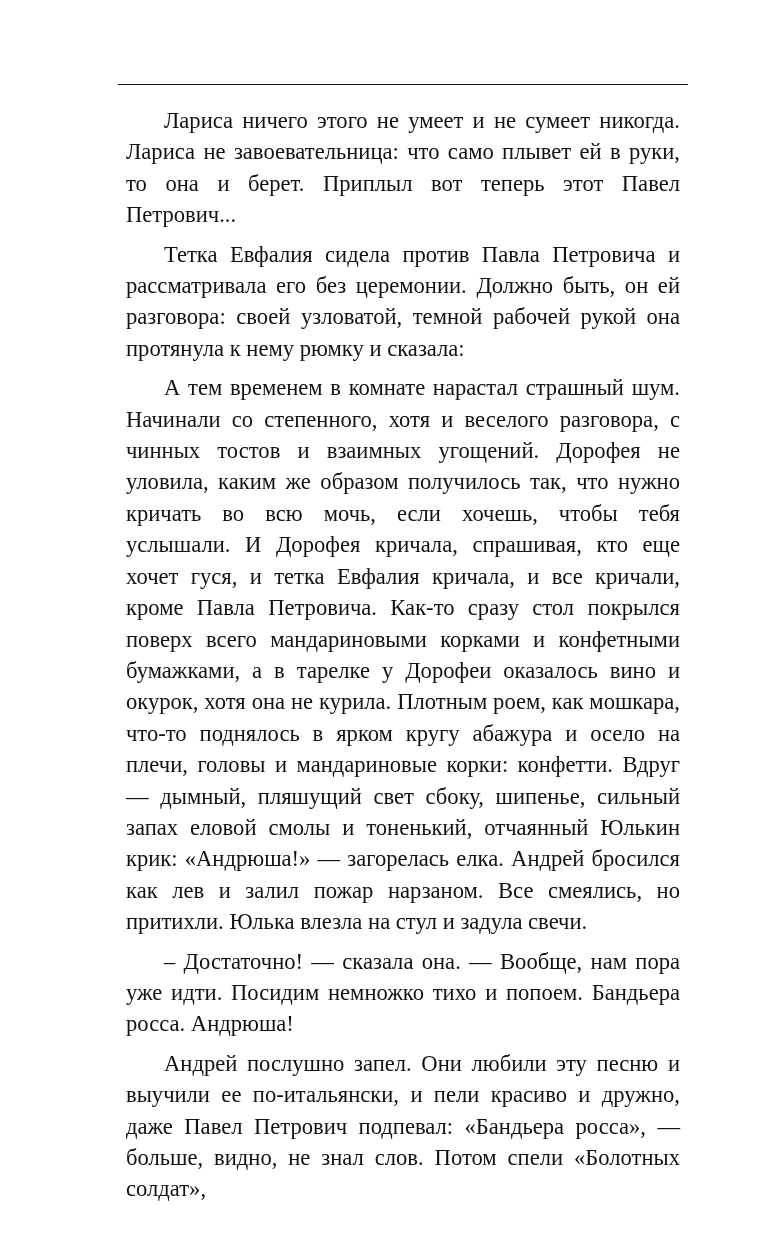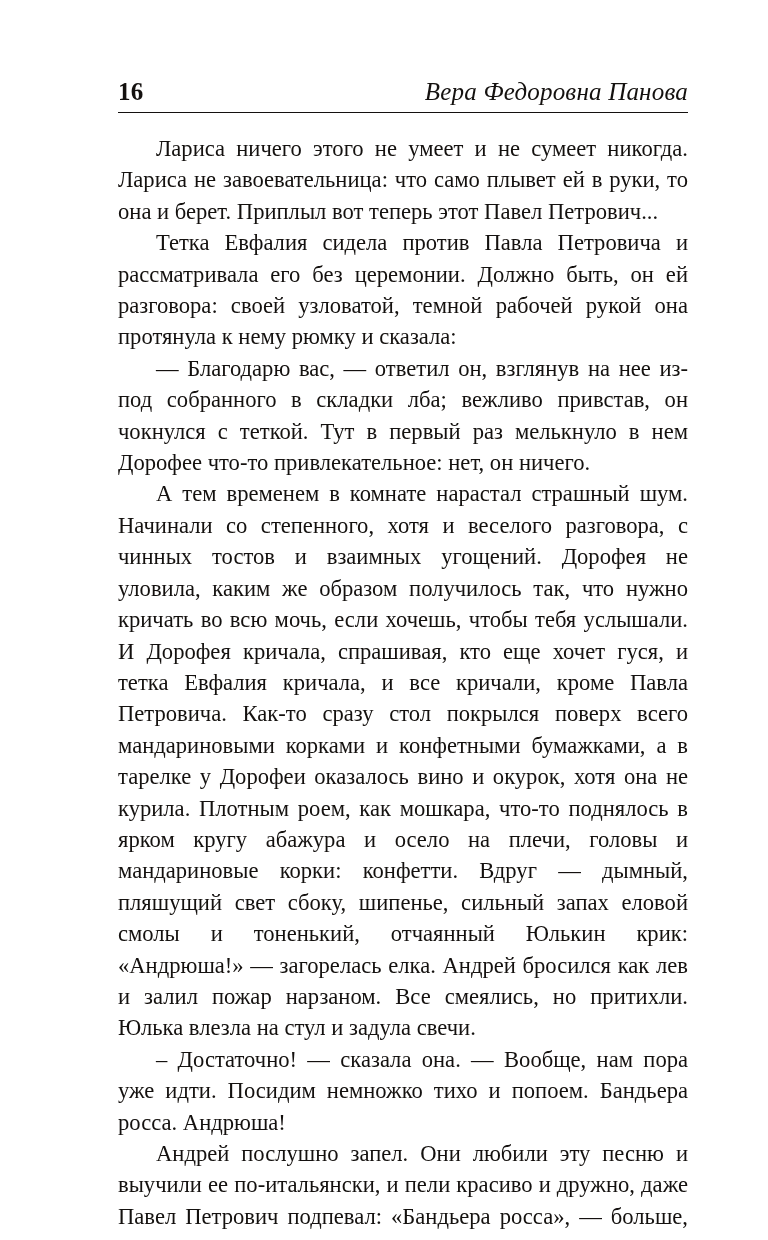--- a/index.html
+++ b/index.html
@@ -57,39 +57,34 @@
   }
   .body-text {
     margin-top: 20px;
     font-size: 22.6px;
     line-height: 31.4px;
     text-align: justify;
     text-justify: inter-word;
     hyphens: manual;
   }
   .body-text p {
-    margin: 0;
+    margin: 8px;
     text-indent: 38px;
   }
 </style>
 </head>
 <body>
 
 <div class="page">
   <div class="page-inner">
 
-    <div class="runhead">
-      <span class="folio">16</span>
-      <span class="booktitle">Вера Федоровна Панова</span>
-    </div>
     <div class="rule"></div>
 
     <div class="body-text">
       <p>Лариса ничего этого не умеет и не сумеет никогда. Лариса не завоевательница: что само плывет ей в руки, то она и берет. Приплыл вот теперь этот Павел Петрович...</p>
       <p>Тетка Евфалия сидела против Павла Петровича и рассматривала его без церемонии. Должно быть, он ей разговора: своей узловатой, темной рабочей рукой она протянула к нему рюмку и сказала:</p>
-      <p>— Благодарю вас, — ответил он, взглянув на нее из-под собранного в складки лба; вежливо привстав, он чокнулся с теткой. Тут в первый раз мелькнуло в нем Дорофее что-то привлекательное: нет, он ничего.</p>
       <p>А тем временем в комнате нарастал страшный шум. Начинали со степенного, хотя и веселого разговора, с чинных тостов и взаимных угощений. Дорофея не уловила, каким же образом получилось так, что нужно кричать во всю мочь, если хочешь, чтобы тебя услышали. И Дорофея кричала, спрашивая, кто еще хочет гуся, и тетка Евфалия кричала, и все кричали, кроме Павла Петровича. Как-то сразу стол покрылся поверх всего мандариновыми корками и конфетными бумажками, а в тарелке у Дорофеи оказалось вино и окурок, хотя она не курила. Плотным роем, как мошкара, что-то поднялось в ярком кругу абажура и осело на плечи, головы и мандариновые корки: конфетти. Вдруг — дымный, пляшущий свет сбоку, шипенье, сильный запах еловой смолы и тоненький, отчаянный Юлькин крик: «Андрюша!» — загорелась елка. Андрей бросился как лев и залил пожар нарзаном. Все смеялись, но притихли. Юлька влезла на стул и задула свечи.</p>
       <p>– Достаточно! — сказала она. — Вообще, нам пора уже идти. Посидим немножко тихо и попоем. Бандьера росса. Андрюша!</p>
       <p>Андрей послушно запел. Они любили эту песню и выучили ее по-итальянски, и пели красиво и дружно, даже Павел Петрович подпевал: «Бандьера росса», — больше, видно, не знал слов. Потом спели «Болотных солдат»,</p>
     </div>
 
   </div>
 </div>
 
 </body></html>

